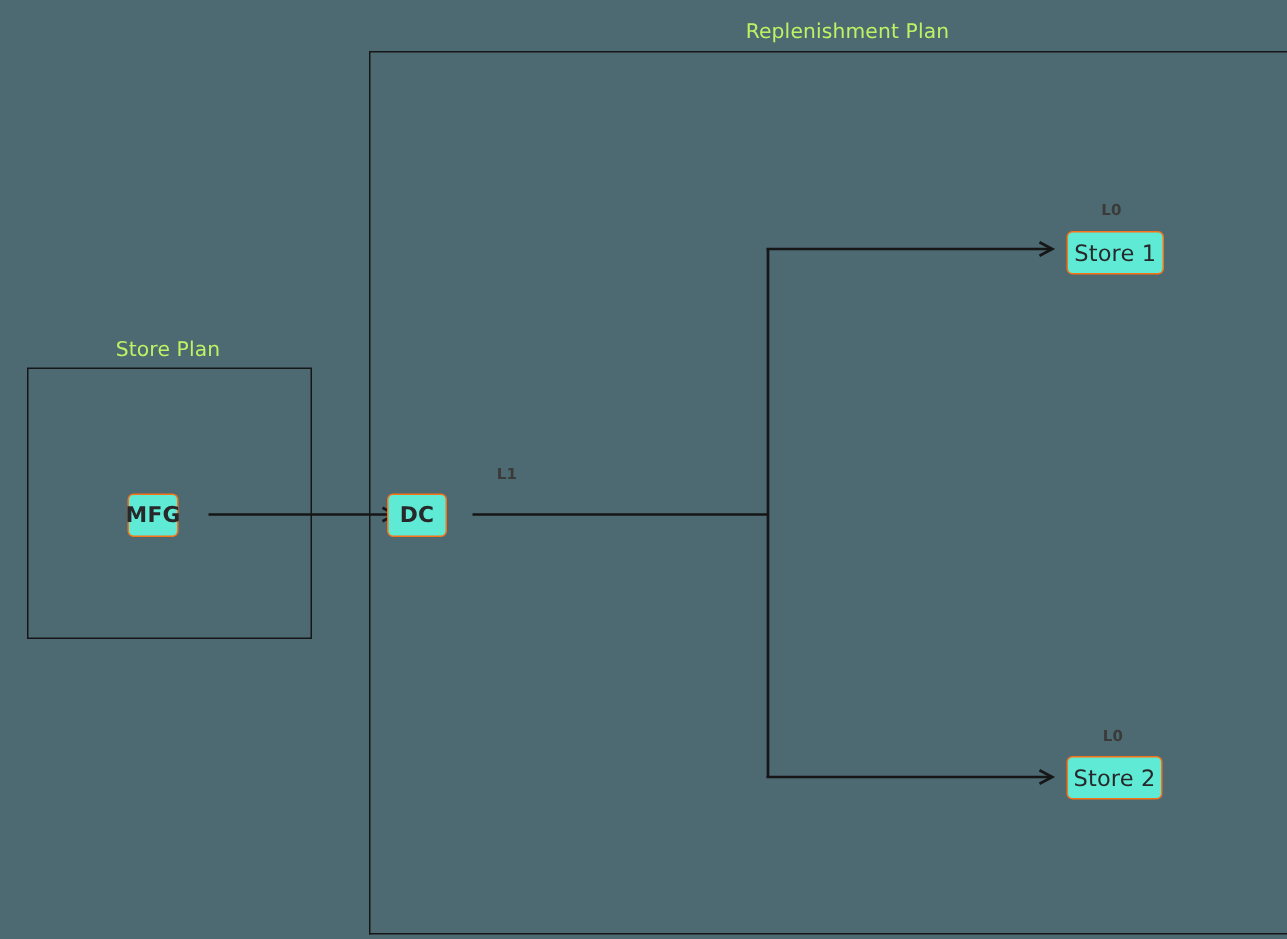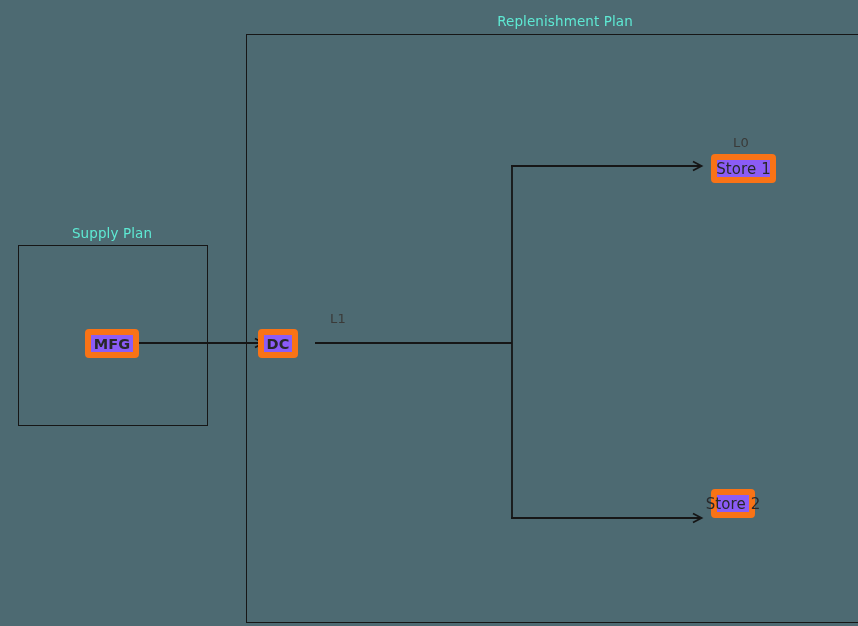--- a/index.html
+++ b/index.html
@@ -35,86 +35,86 @@
   }
   #replenishment-plan-box {
     left: 246px;
     top: 34px;
     width: 612px;
     height: 589px;
     border-right: none;
   }
   .group-title {
     position: absolute;
-    color: #5eead4;
+    color: #bef264;
     font-size: 13.5px;
     font-weight: 400;
     letter-spacing: 0.1px;
     white-space: nowrap;
     text-align: center;
     transform: translateX(-50%);
   }
   #supply-plan-title {
     left: 112px;
     top: 225px;
   }
   #replenishment-plan-title {
     left: 565px;
     top: 13px;
   }
   
   .node {
     position: absolute;
     box-sizing: border-box;
-    background: #8b5cf6;
-    border: 6px solid #f97316;
+    background: #5eead4;
+    border: 1px solid #f97316;
     border-radius: 4px;
     color: #28282a;
     display: flex;
     align-items: center;
     justify-content: center;
     font-size: 14.5px;
     font-weight: 700;
     letter-spacing: 0.1px;
     white-space: nowrap;
   }
   .node.plain {
     font-weight: 400;
     font-size: 15px;
   }
   #node-mfg {
     left: 85px;
     top: 329px;
-    width: 54px;
+    width: 34px;
     height: 29px;
   }
   #node-dc {
     left: 258px;
     top: 329px;
     width: 40px;
     height: 29px;
   }
   #node-store1 {
     left: 711px;
     top: 154px;
     width: 65px;
     height: 29px;
   }
   #node-store2 {
     left: 711px;
-    top: 489px;
-    width: 44px;
+    top: 504px;
+    width: 64px;
     height: 29px;
   }
   
   .node-label {
     position: absolute;
     color: #3a3a38;
-    font-size: 13px;
-    font-weight: 400;
+    font-size: 10px;
+    font-weight: 700;
     letter-spacing: 0.2px;
     white-space: nowrap;
     transform: translateX(-50%);
   }
   #label-dc {
     left: 294px;
     top: 311px;
     margin-left: 44px;
   }
   #label-store1 {
@@ -148,21 +148,21 @@
   }
 </style>
 </head>
 <body>
 
 <div id="canvas">
 
   <div class="group-box" id="supply-plan-box"></div>
   <div class="group-box" id="replenishment-plan-box"></div>
 
-  <div class="group-title" id="supply-plan-title">Supply Plan</div>
+  <div class="group-title" id="supply-plan-title">Store Plan</div>
   <div class="group-title" id="replenishment-plan-title">Replenishment Plan</div>
 
   <svg id="edges" viewBox="0 0 858 626" width="858" height="626">
 
     <g>
       <path class="edge-path" d="M 139 343 L 262 343"></path>
       <path class="arrow-head" d="M 255 338.5 L 263.5 343 L 255 347.5"></path>
     </g>
 
     <g>

